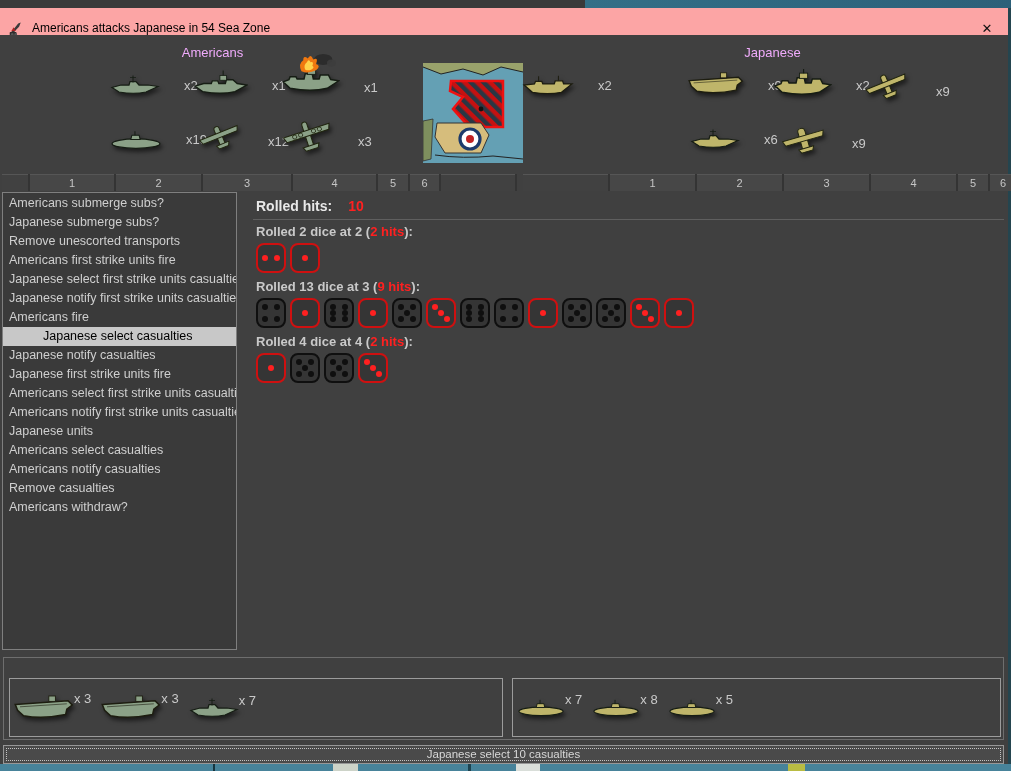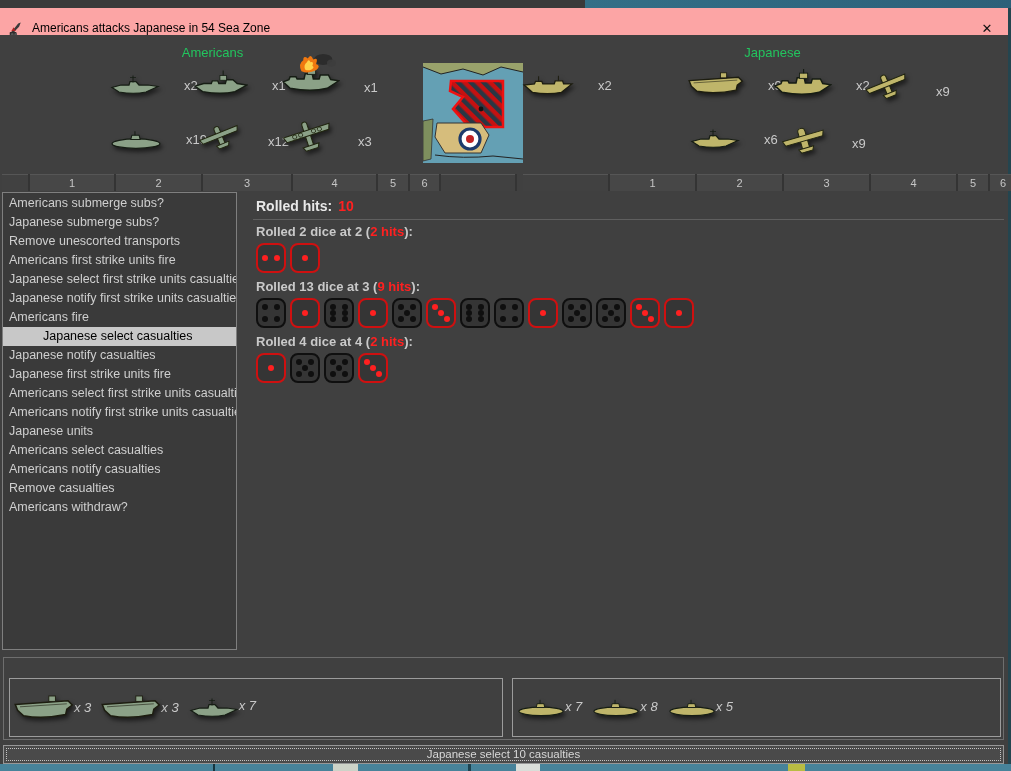--- a/index.html
+++ b/index.html
@@ -18,21 +18,21 @@
   .dialog{position:absolute;left:0;top:8px;width:1008px;height:756px;background:#404040;}
   .titlebar{position:absolute;left:0;top:0;width:100%;height:40px;background:#fca5a5;
     display:flex;align-items:center;box-sizing:border-box;padding-left:8px;}
   .title-icon{width:17px;height:17px;margin-right:7px;flex:none;}
   .window-title{font-size:12px;color:#000;}
   .close-btn{margin-left:auto;width:42px;height:27px;display:flex;align-items:center;
     justify-content:center;color:#111;font-size:13px;cursor:default;}
   .dialog-body{position:absolute;left:0;top:27px;width:1008px;height:729px;background:#404040;}
 
   
-  .side-name{position:absolute;font-size:13px;color:#22c55e;text-align:center;width:145px;}
+  .side-name{position:absolute;font-size:13px;color:#f0abfc;text-align:center;width:145px;}
   .unit{position:absolute;display:flex;align-items:flex-end;gap:24px;}
   .unit-icon{filter:drop-shadow(2px 3px 2px rgba(0,0,0,0.55));}
   .unit-us{color:#8ba187;}
   .unit-jp{color:#bfb56a;}
   .unit-count{font-size:13px;color:#c9c9c9;padding-bottom:6px;white-space:nowrap;}
   .minimap{position:absolute;left:423px;top:28px;width:100px;height:100px;}
 
   
   .strip{position:absolute;top:139px;height:17px;display:flex;background:#343434;}
   .strip-cell{box-sizing:border-box;height:17px;margin-right:2px;background:#474747;
@@ -41,21 +41,21 @@
 
   
   .steps-list{position:absolute;left:2px;top:157px;width:235px;height:458px;background:#3a3a3a;
     border:1px solid #7f7f7f;box-sizing:border-box;overflow:hidden;padding-top:1px;}
   .step-item{height:19px;line-height:19px;padding-left:6px;font-size:12.5px;color:#cfcfcf;
     white-space:nowrap;cursor:default;}
   .step-item.selected{background:#c8c8c8;color:#000;padding-left:40px;}
 
   
   .total-hits{position:absolute;left:256px;top:163px;font-size:14px;font-weight:bold;color:#e8e8e8;}
-  .total-hits .red{color:var(--hit-red,#ff2020);margin-left:6px;}
+  .total-hits .red{color:var(--hit-red,#ff2020);margin-left:16px;}
   .dice-divider{position:absolute;left:253px;top:184px;width:751px;border-top:1px solid #5f5f5f;}
   .dice-groups{position:absolute;left:256px;top:189px;width:750px;}
   .dice-group{margin-bottom:6px;}
   .dice-group-label{font-size:13px;font-weight:bold;color:#c9c9c9;height:16px;margin-bottom:3px;white-space:nowrap;}
   .dice-group-label .red{color:var(--hit-red,#ff2020);}
   .dice-row{display:flex;}
   .die{position:relative;width:30px;height:30px;box-sizing:border-box;border-radius:8px;
     background:#353535;border:2px solid #0f0f0f;margin-right:4px;flex:none;}
   .die.hit{border-color:#cf1010;}
   .pip{position:absolute;width:6px;height:6px;border-radius:50%;background:#0f0f0f;
@@ -67,21 +67,21 @@
 
   
   .casualties{position:absolute;left:3px;top:622px;width:1001px;height:83px;box-sizing:border-box;
     border:1px solid #6e6e6e;background:#404040;}
   .casualties-title{position:absolute;left:0;top:2px;width:100%;text-align:center;
     font-size:13px;font-weight:bold;color:#dedede;}
   .cas-panel{position:absolute;top:20px;height:59px;box-sizing:border-box;border:1px solid #9c9c9c;
     background:#404040;display:flex;align-items:center;padding-left:4px;}
   .cas-left{left:5px;width:494px;}
   .cas-right{left:508px;width:489px;}
-  .cas-item{display:flex;align-items:flex-end;margin-right:10px;font-style:italic;}
+  .cas-item{display:flex;align-items:flex-start;margin-right:10px;}
   .cas-item .unit-count{padding-bottom:10px;}
 
   
   .action-button{position:absolute;left:3px;top:710px;width:1001px;height:19px;box-sizing:border-box;
     background:#4a4a4a;border:1px solid #979797;outline:1px dotted #c4c4c4;outline-offset:-4px;
     color:#d8d8d8;font-size:11.5px;text-align:center;line-height:17px;cursor:default;}
 </style>
 </head>
 <body>
 

